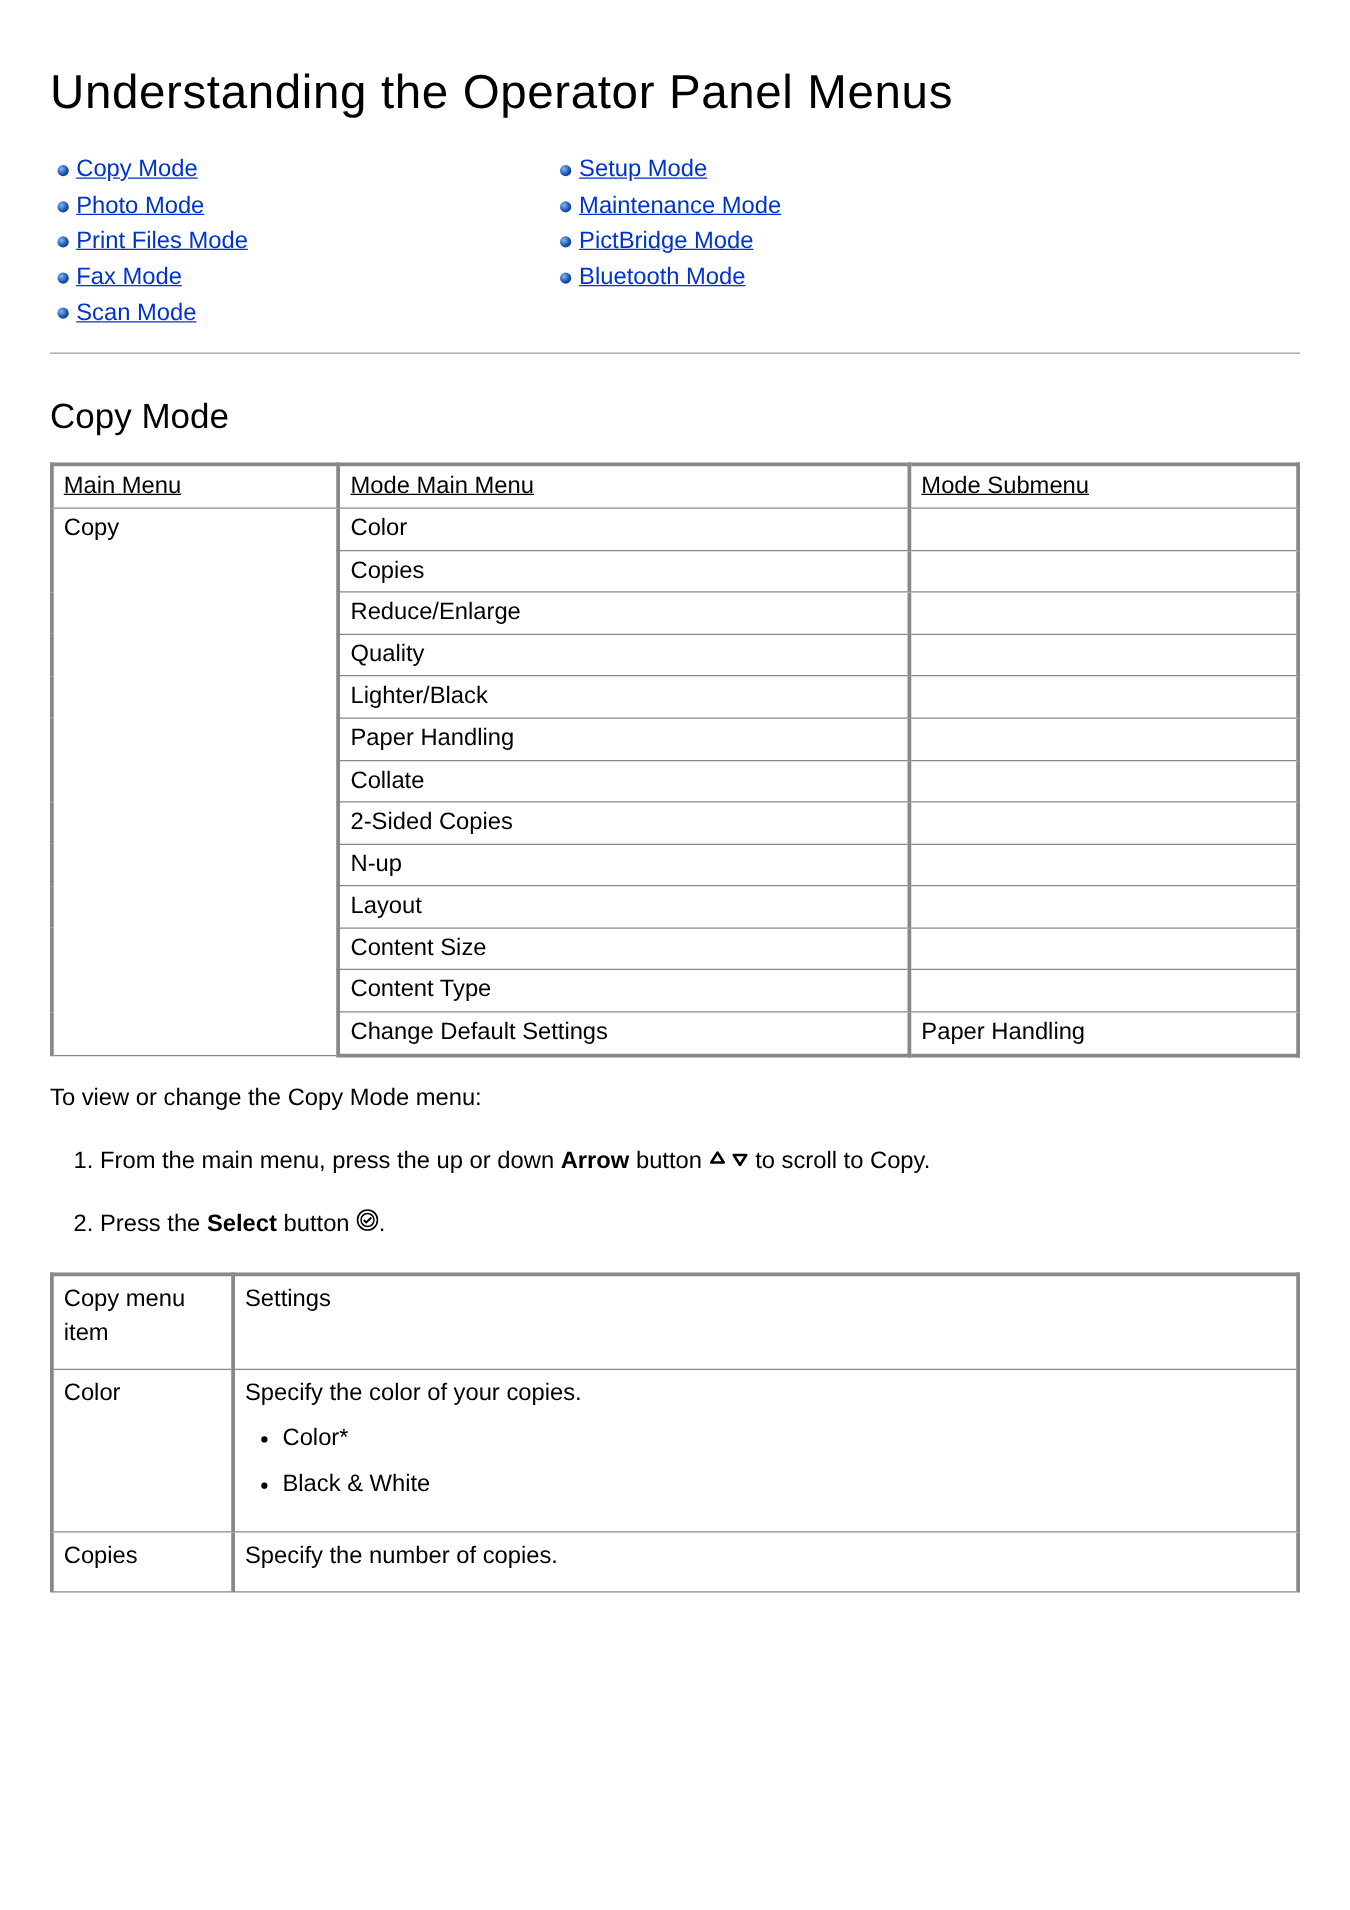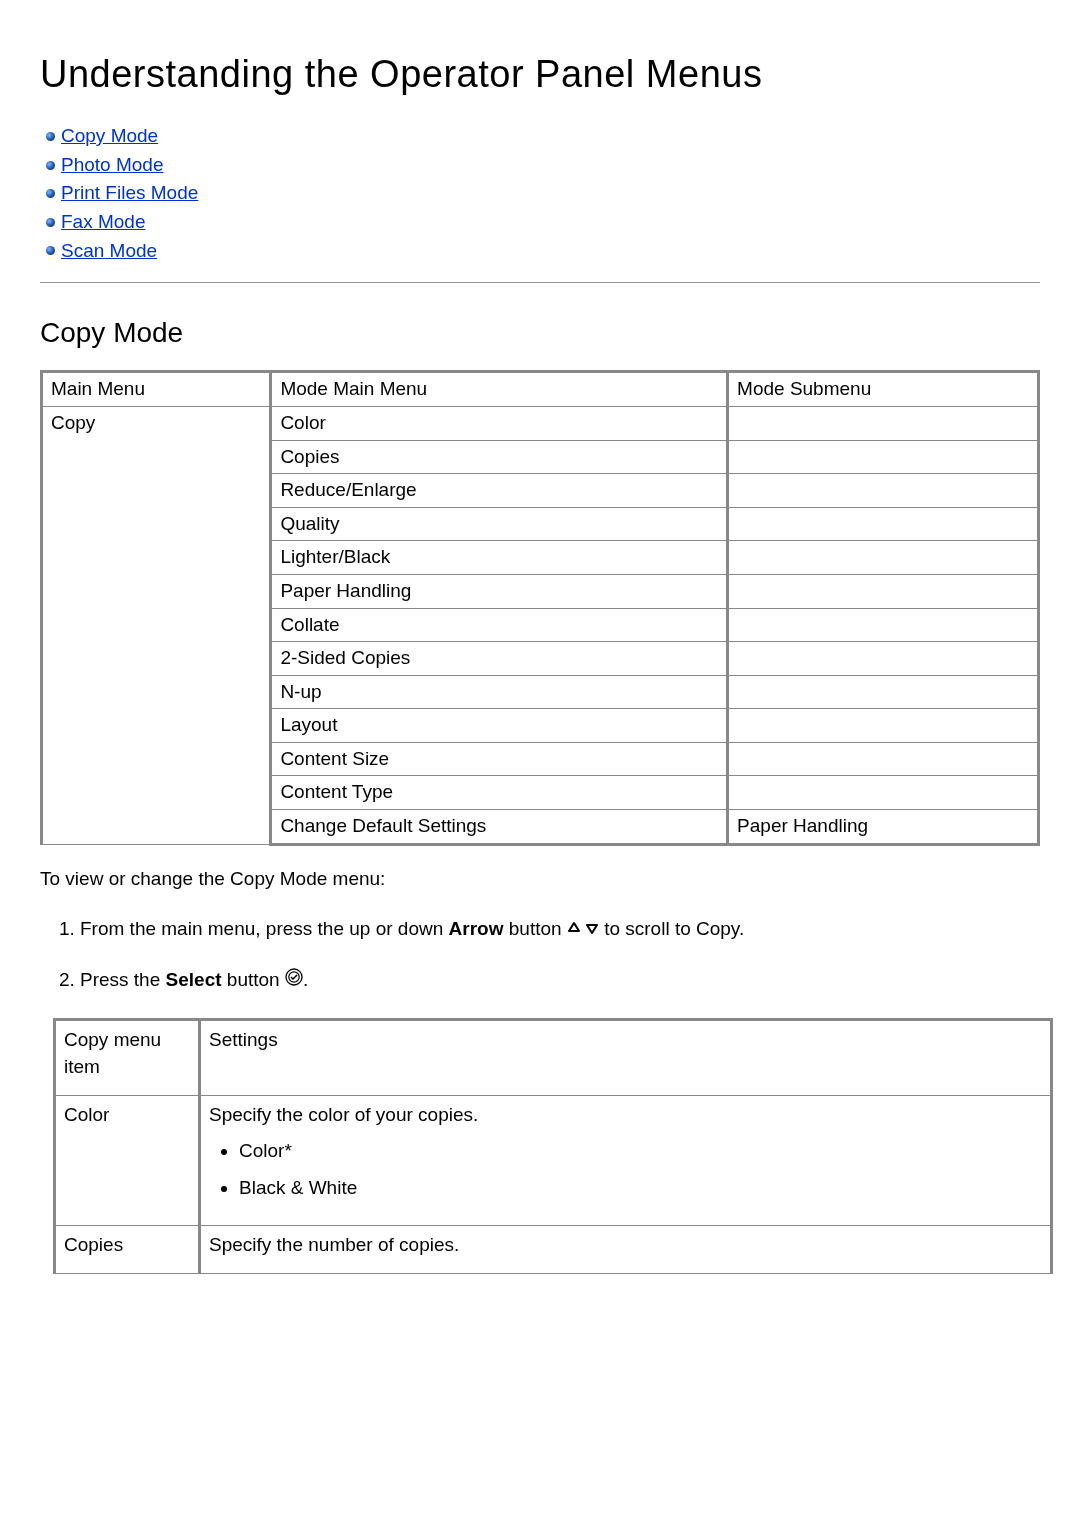--- a/index.html
+++ b/index.html
@@ -67,20 +67,21 @@
   table.menu-table td {
     border: 1.5px solid #888;
     border-left-width: 3px;
     border-right-width: 3px;
     padding: 3px 8px;
     vertical-align: top;
     font-size: 19px;
   }
   table.menu-table tr.header td {
     font-weight: normal;
+    text-decoration: underline;
   }
   table.menu-table tr:first-child td {
     border-top-width: 3px;
   }
   table.menu-table tr:last-child td {
     border-bottom-width: 3px;
   }
   .note-row {
     display: flex;
     align-items: flex-start;
@@ -103,21 +104,20 @@
   .step-content {
     display: inline;
   }
   .icon-inline svg {
     vertical-align: middle;
   }
   table.settings-table {
     border-collapse: collapse;
     width: 100%;
     table-layout: fixed;
-    margin-left: 13px;
   }
   table.settings-table td {
     border: 1.5px solid #888;
     border-left-width: 3px;
     border-right-width: 3px;
     padding: 6px 8px 14px 8px;
     vertical-align: top;
     font-size: 19px;
   }
   table.settings-table tr:first-child td {
@@ -152,20 +152,38 @@
           <span class="bullet"></span>
           <a href="#" class="toc-link">Print Files Mode</a>
         </li>
         <li>
           <span class="bullet"></span>
           <a href="#" class="toc-link">Fax Mode</a>
         </li>
         <li>
           <span class="bullet"></span>
           <a href="#" class="toc-link">Scan Mode</a>
+        </li>
+      </ul>
+    <ul id="toc-right">
+        <li>
+          <span class="bullet"></span>
+          <a href="#" class="toc-link">Setup Mode</a>
+        </li>
+        <li>
+          <span class="bullet"></span>
+          <a href="#" class="toc-link">Maintenance Mode</a>
+        </li>
+        <li>
+          <span class="bullet"></span>
+          <a href="#" class="toc-link">PictBridge Mode</a>
+        </li>
+        <li>
+          <span class="bullet"></span>
+          <a href="#" class="toc-link">Bluetooth Mode</a>
         </li>
       </ul>
   </div>
 
   <hr>
 
   <h2>Copy Mode</h2>
 
   <table class="menu-table">
     <tbody id="menu-table-body">

